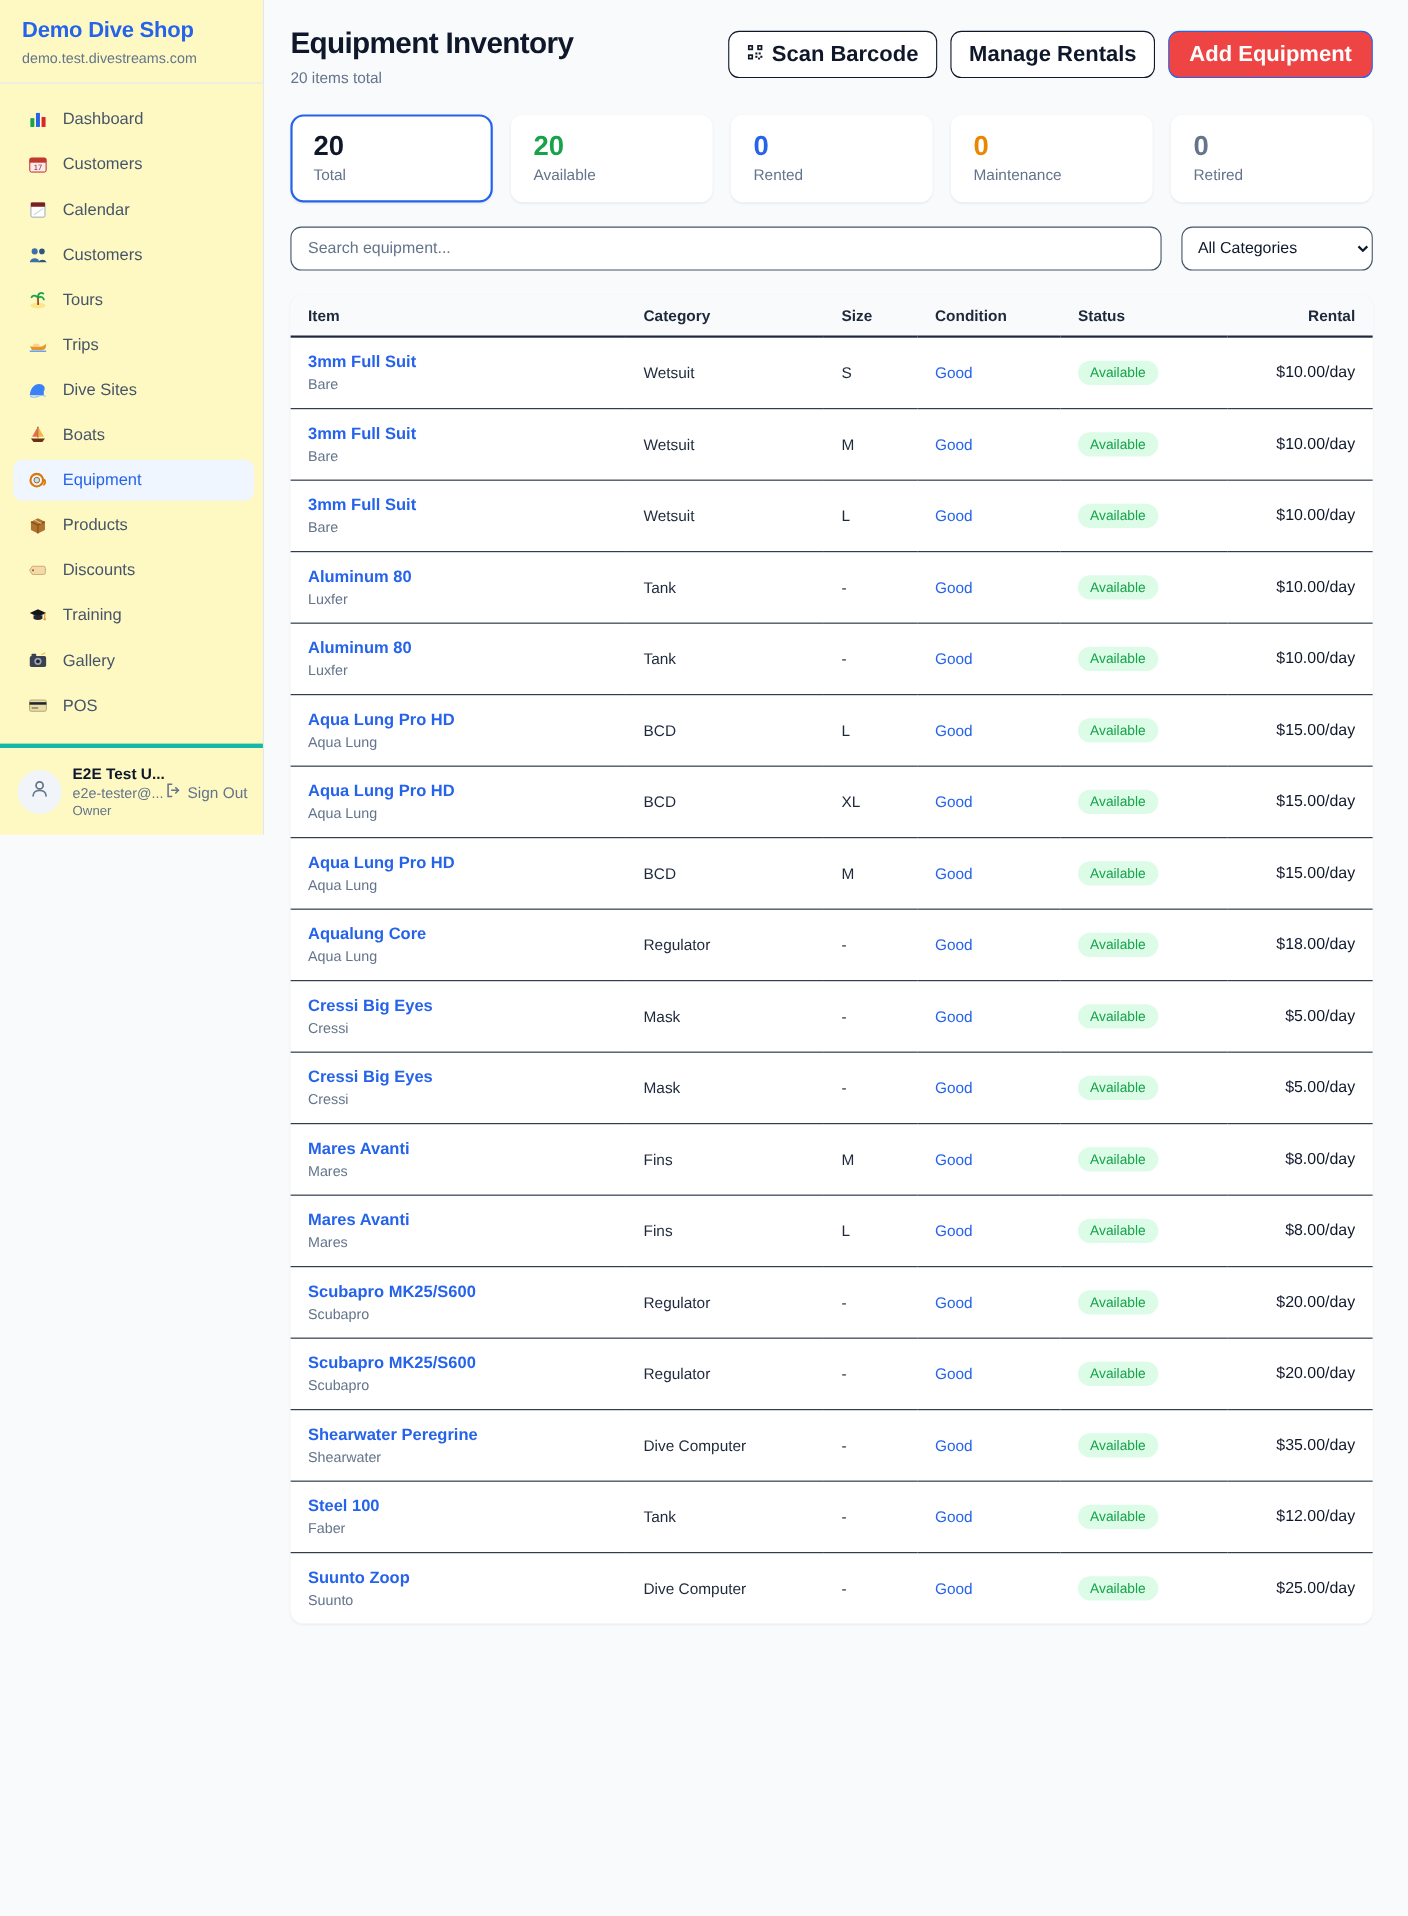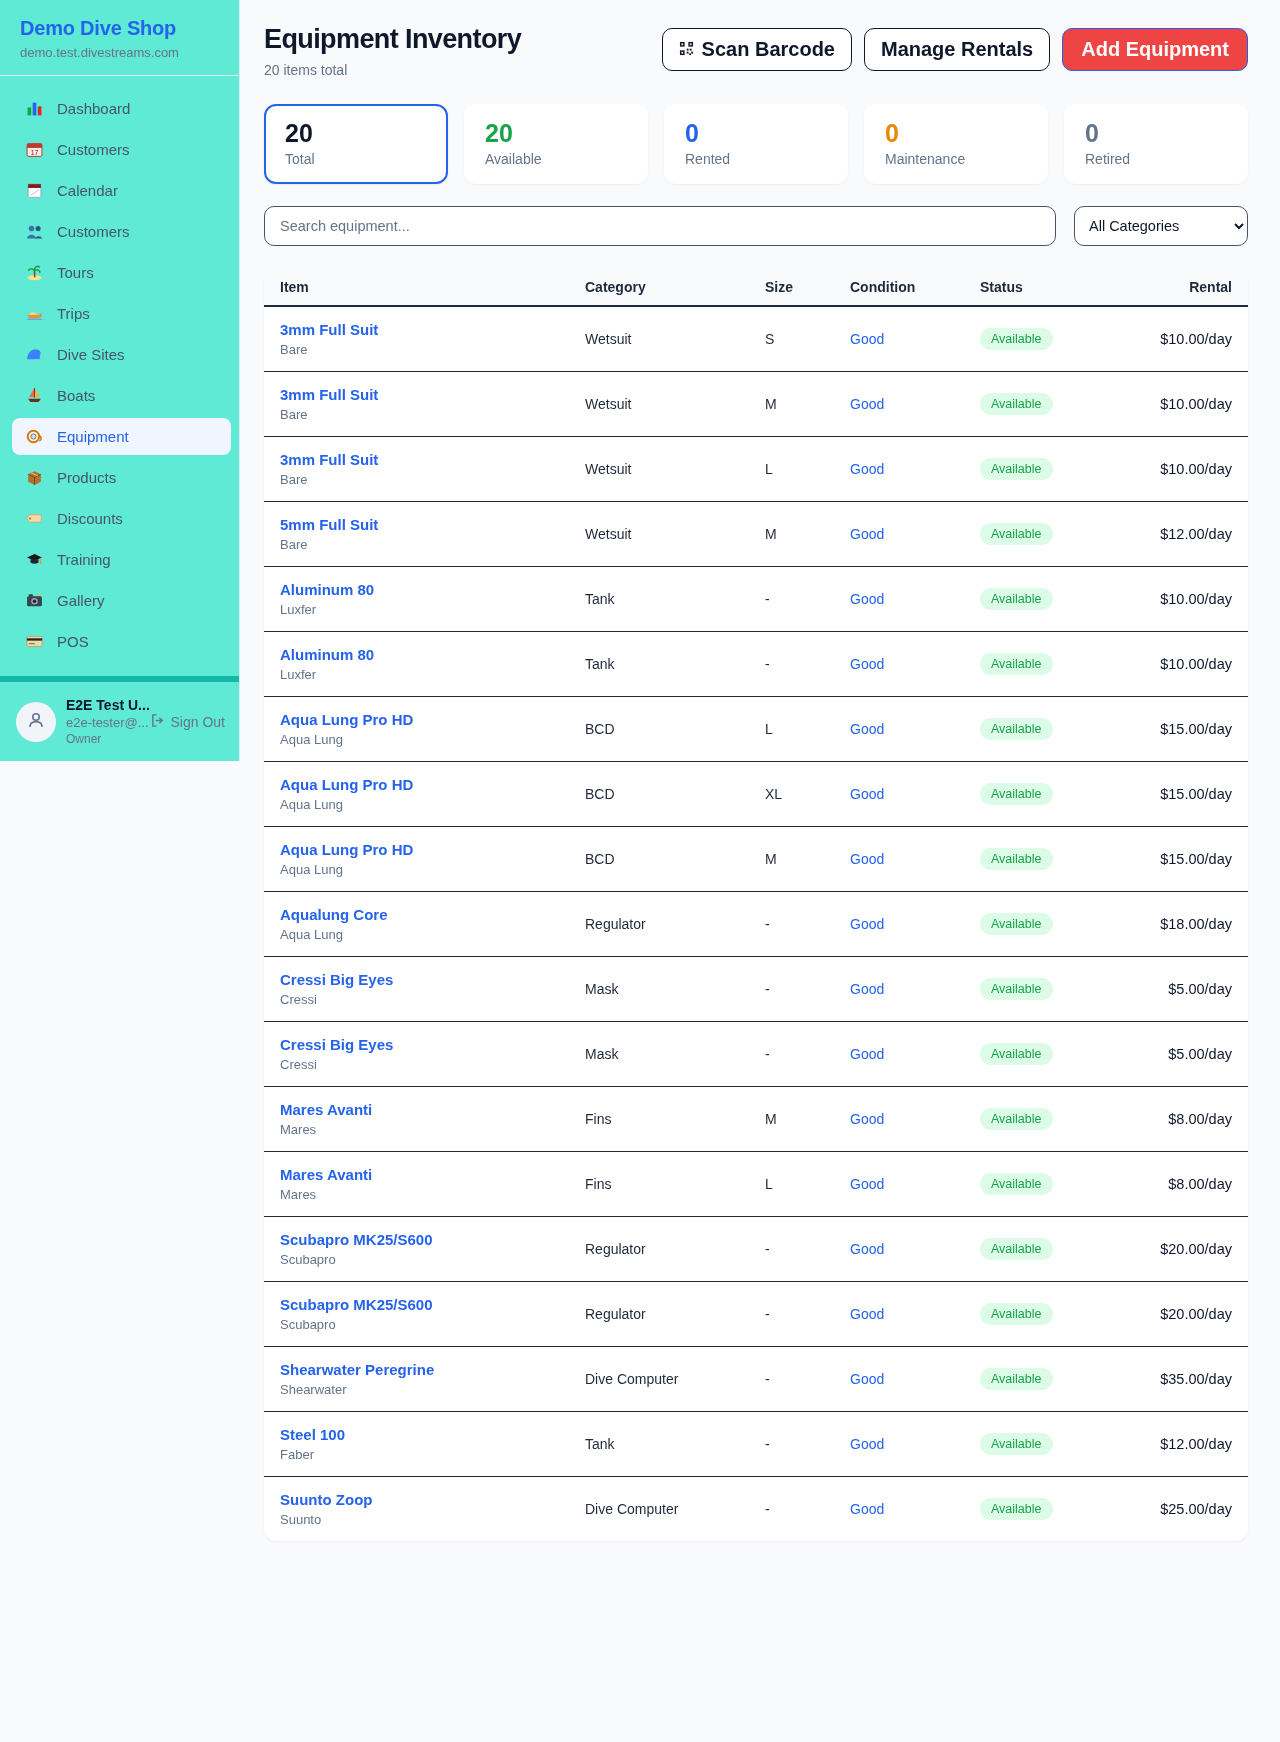--- a/index.html
+++ b/index.html
@@ -6,37 +6,37 @@
   html,body { width:1280px; }
   body {
     height:1742px; overflow:hidden;
     background:#f8fafc; color:#0f172a;
     font-family:"Liberation Sans", sans-serif;
   }
   .app { display:flex; align-items:flex-start; width:1280px; }
 
   
   .sidebar {
-    width:240px; background:#5eead4; border-right:1px solid #e2e8f0;
+    width:240px; background:#fef9c3; border-right:1px solid #e2e8f0;
     flex-shrink:0;
   }
   .brand { padding:17px 20px 15px; border-bottom:1px solid #e2e8f0; }
   .brand-title { color:#2563eb; font-size:20px; font-weight:800; letter-spacing:-0.2px; }
   .brand-domain { color:#64748b; font-size:13px; margin-top:5px; }
   .nav { padding:14px 8px 12px 12px; }
   .nav-item {
     display:flex; align-items:center; gap:13px;
     padding:10px 12px; margin-bottom:4px; border-radius:8px;
     font-size:15px; color:#475569; cursor:pointer;
   }
   .nav-item.active { background:#eff6ff; color:#2563eb; }
   .nav-icon { width:20px; height:16px; display:inline-flex; align-items:center; justify-content:center; }
   .nav-icon svg { width:17px; height:17px; }
   .user-box {
-    border-top:6px solid #14b8a6; padding:15px 14px 15px 16px;
+    border-top:4px solid #14b8a6; padding:15px 14px 15px 16px;
     display:flex; align-items:center; gap:10px;
   }
   .avatar {
     width:40px; height:40px; border-radius:50%; background:#f1f5f9;
     display:flex; align-items:center; justify-content:center; flex-shrink:0;
   }
   .user-info { flex:1; min-width:0; }
   .user-name { font-size:14px; font-weight:700; color:#0f172a; white-space:nowrap; }
   .user-email { font-size:13px; color:#64748b; margin-top:2px; white-space:nowrap; }
   .user-role { font-size:12px; color:#64748b; margin-top:2px; }
@@ -390,28 +390,20 @@
             </tr>
             <tr>
               <td><a class="item-name">3mm Full Suit</a><div class="item-brand">Bare</div></td>
               <td>Wetsuit</td>
               <td>L</td>
               <td><a class="cond-link">Good</a></td>
               <td><span class="badge">Available</span></td>
               <td class="rental">$10.00/day</td>
             </tr>
             <tr>
-              <td><a class="item-name">5mm Full Suit</a><div class="item-brand">Bare</div></td>
-              <td>Wetsuit</td>
-              <td>M</td>
-              <td><a class="cond-link">Good</a></td>
-              <td><span class="badge">Available</span></td>
-              <td class="rental">$12.00/day</td>
-            </tr>
-            <tr>
               <td><a class="item-name">Aluminum 80</a><div class="item-brand">Luxfer</div></td>
               <td>Tank</td>
               <td>-</td>
               <td><a class="cond-link">Good</a></td>
               <td><span class="badge">Available</span></td>
               <td class="rental">$10.00/day</td>
             </tr>
             <tr>
               <td><a class="item-name">Aluminum 80</a><div class="item-brand">Luxfer</div></td>
               <td>Tank</td>

